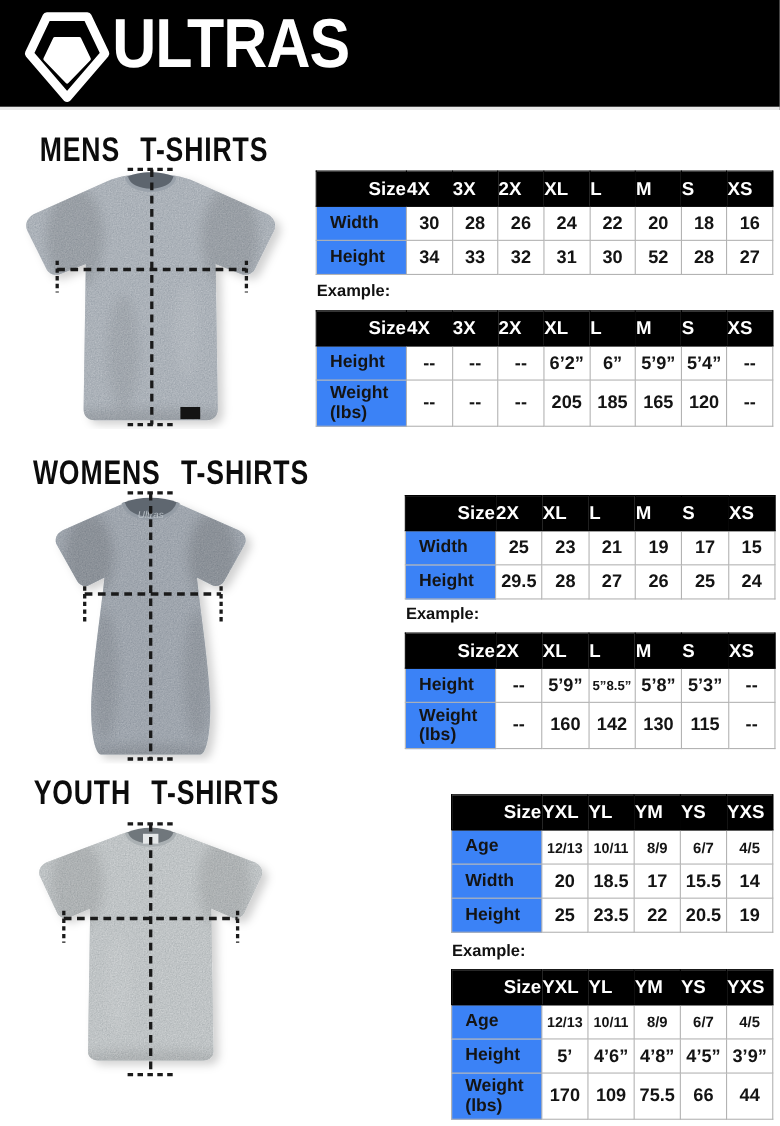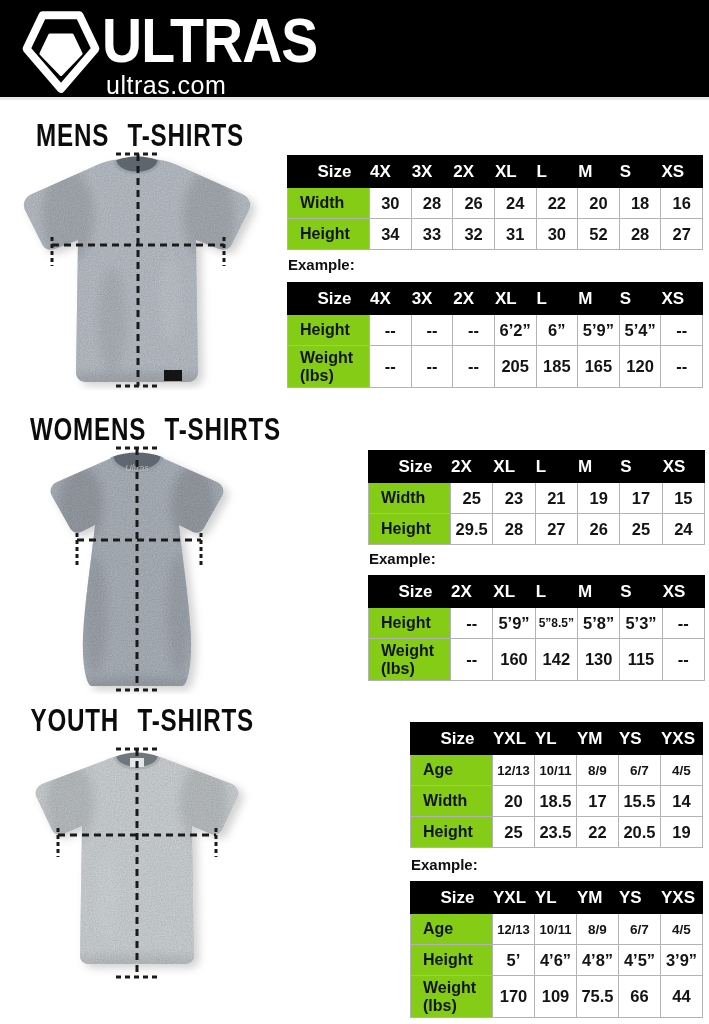--- a/index.html
+++ b/index.html
@@ -31,39 +31,38 @@
   #youth-size-wrap     { left:410px; top:722px; width:293px; }
   #youth-example-wrap  { left:410px; top:881px; width:293px; }
 
   .example-label { position:absolute; font-size:15px; font-weight:bold; color:#101010; }
   #mens-example-label   { left:288px; top:256px; }
   #womens-example-label { left:369px; top:550px; }
   #youth-example-label  { left:411px; top:856px; }
 
   table.size-table { border-collapse:collapse; width:100%; table-layout:fixed; }
   .size-table thead th { background:#000000; color:#ffffff; font-size:17px; font-weight:bold; height:32px; text-align:left; border:1px solid #000000; }
-  .size-table thead th.label-col { text-align:center; padding-left:12px; width:82px; }
-  .size-table tbody th { background:#84cc16; text-align:left; padding:3px 2px 3px 12px; font-size:16px; font-weight:bold; color:#141414; border:1px solid #b3b3b3; height:31px; line-height:1.1; }
+  .size-table thead th.label-col { text-align:right; padding-left:12px; width:82px; }
+  .size-table tbody th { background:#3b82f6; text-align:left; padding:3px 2px 3px 12px; font-size:16px; font-weight:bold; color:#141414; border:1px solid #b3b3b3; height:31px; line-height:1.1; }
   .size-table td { background:#ffffff; text-align:center; font-size:16.5px; font-weight:bold; color:#141414; border:1px solid #b3b3b3; height:31px; white-space:nowrap; }
   .size-table td.small { font-size:12px; }
   .size-table tr.row-small td { font-size:13.5px; }
   .size-table tr.row-small td.small { font-size:13px; }
 </style>
 </head>
 <body>
 
 <div class="page">
 
   <div class="header">
     <svg class="logo-svg" width="80" height="92" viewBox="0 0 100 112">
       <polygon points="27,10 73,10 93,52 50,102 7,52" fill="none" stroke="#ffffff" stroke-width="10" stroke-linejoin="round"></polygon>
       <polygon points="36,35 64,35 75,58 50,84 25,58" fill="#ffffff" stroke="#ffffff" stroke-width="4" stroke-linejoin="round"></polygon>
     </svg>
     <div class="brand">ULTRAS</div>
-    <div class="site">ultras.com</div>
   </div>
 
   <div class="section-title" id="title-mens">MENS T-SHIRTS</div>
   <div class="section-title" id="title-womens">WOMENS T-SHIRTS</div>
   <div class="section-title" id="title-youth">YOUTH T-SHIRTS</div>
 
   <svg class="tee" style="left:2px; top:150px;" width="280" height="240" viewBox="0 0 280 240">
     <defs>
       <filter id="hn1">
           <feTurbulence type="fractalNoise" baseFrequency="0.8" numOctaves="2" stitchTiles="stitch"></feTurbulence>

